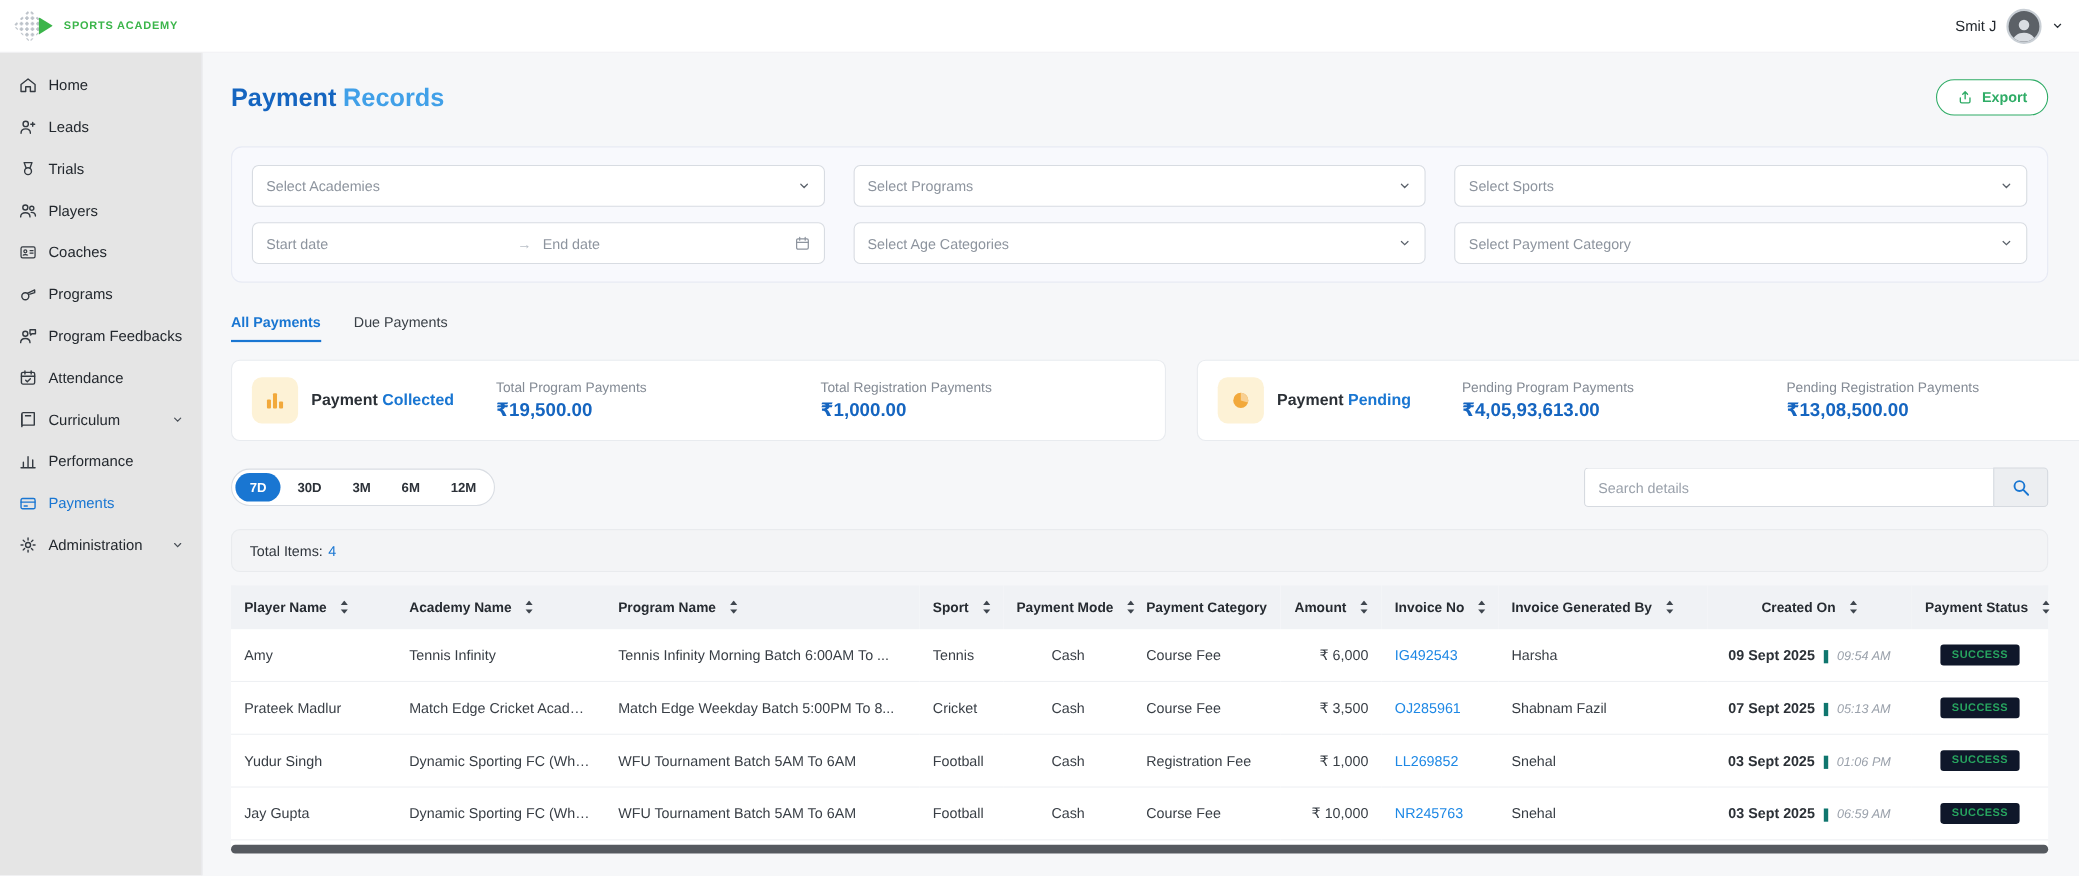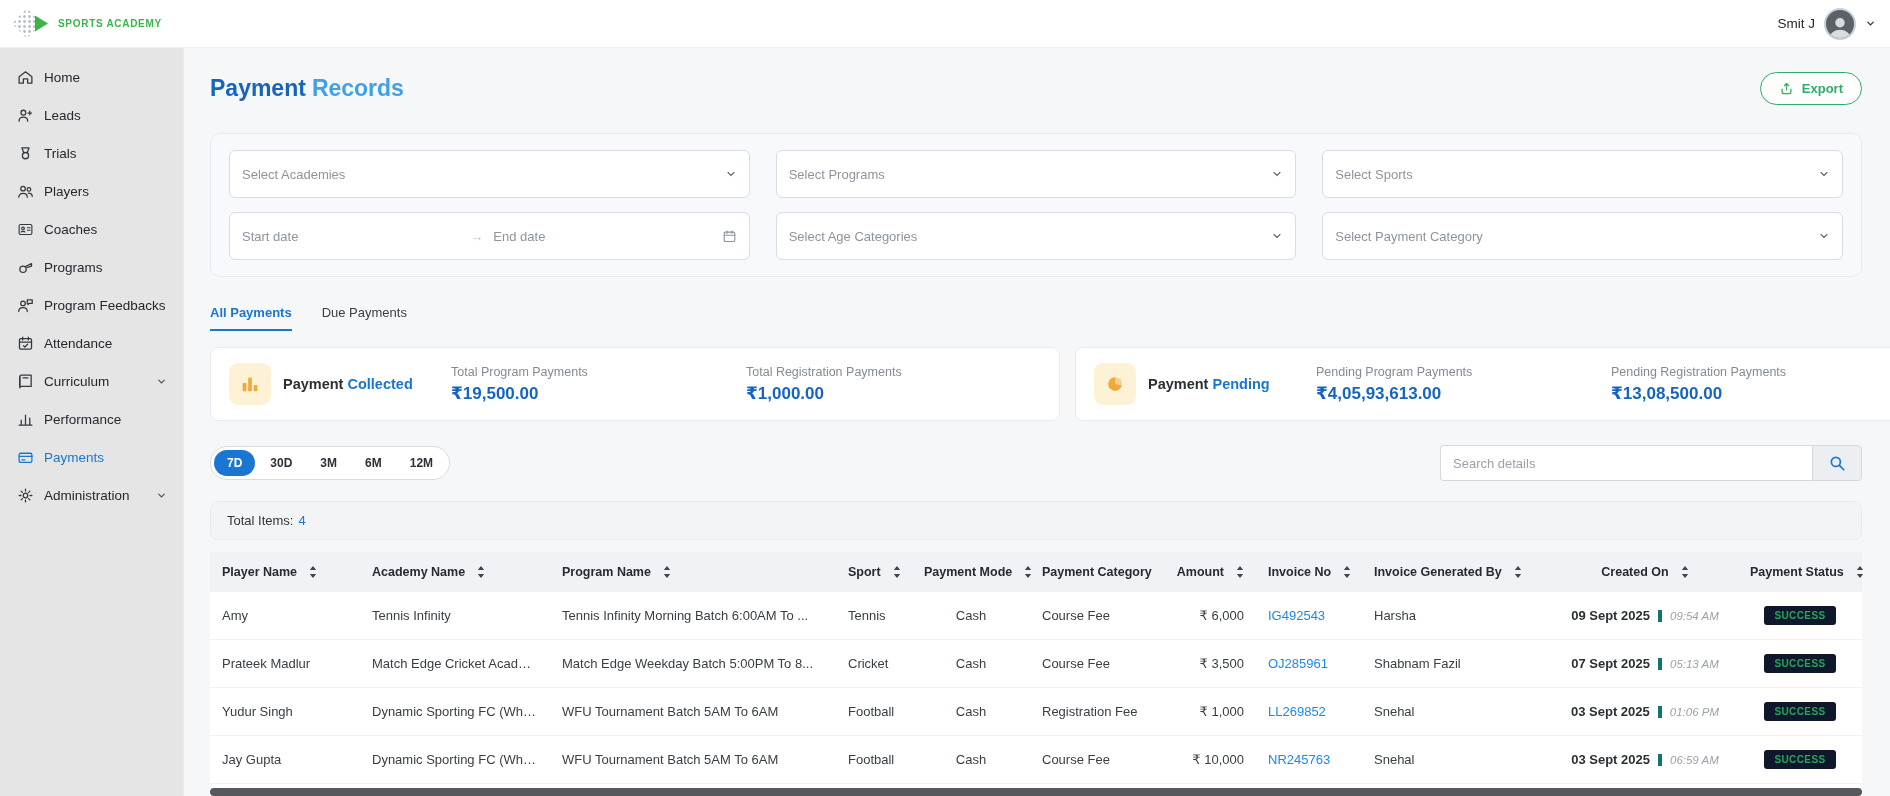--- a/index.html
+++ b/index.html
@@ -39,36 +39,36 @@
   .main { padding:24px 28px 0 26px; overflow:hidden; }
 
   .title-row { display:flex; align-items:center; justify-content:space-between; margin-bottom:28px; }
   .page-title { font-size:23px; font-weight:bold; }
   .page-title .t1 { color:#1565c0; }
   .page-title .t2 { color:#41a0e8; margin-left:6px; }
   .export-btn { display:flex; align-items:center; gap:8px; background:#fff; border:1px solid #2fac66; color:#2fac66; border-radius:18px; padding:8px 18px; font-size:13px; font-weight:bold; cursor:pointer; font-family:inherit; }
 
   
   .filters-card { background:#f8f9fd; border:1px solid #e7eaf4; border-radius:10px; padding:16px 18px; display:grid; grid-template-columns:repeat(3,1fr); column-gap:26px; row-gap:14px; margin-bottom:28px; }
-  .select { background:#fff; border:1px solid #d8dce2; border-radius:6px; height:48px; display:flex; align-items:center; padding:0 12px; color:#8d949e; font-size:13px; cursor:pointer; }
+  .select { background:#fff; border:1px solid #d8dce2; border-radius:6px; height:38px; display:flex; align-items:center; padding:0 12px; color:#8d949e; font-size:13px; cursor:pointer; }
   .select .ph { flex:0 1 auto; }
   .select .spacer { flex:1; }
   .select .chev { display:flex; color:#5b626b; }
   .date-range .ph-start { flex:1; }
   .date-range .arrow { color:#b9bfc7; margin-right:10px; }
   .date-range .ph-end { flex:1; }
   .date-range .cal { display:flex; color:#8d949e; }
 
   
   .tabs { display:flex; gap:30px; margin-bottom:16px; }
   .tab { font-size:13px; color:#3a4047; padding-bottom:9px; cursor:pointer; }
   .tab.active { color:#1976d2; font-weight:bold; border-bottom:2.5px solid #1976d2; }
 
   
-  .cards-row { display:grid; grid-template-columns:1fr 1fr; gap:15px; margin-bottom:24px; }
+  .cards-row { display:grid; grid-template-columns:1fr 1fr; gap:28px; margin-bottom:24px; }
   .summary-card { background:#fff; border:1px solid #e8ebef; border-radius:8px; padding:15px 18px; display:flex; align-items:center; }
   .card-head { display:flex; align-items:center; gap:12px; width:222px; }
   .card-ic { width:42px; height:42px; border-radius:9px; background:#fdf2d6; display:flex; align-items:center; justify-content:center; }
   .card-title { font-size:14.5px; color:#2b3036; font-weight:bold; white-space:nowrap; }
   .card-title .accent { color:#1976d2; }
   .metric { width:295px; }
   .metric .m-label { font-size:12.5px; color:#848b95; }
   .metric .m-value { font-size:17px; font-weight:bold; color:#1565c0; margin-top:4px; }
 
   

